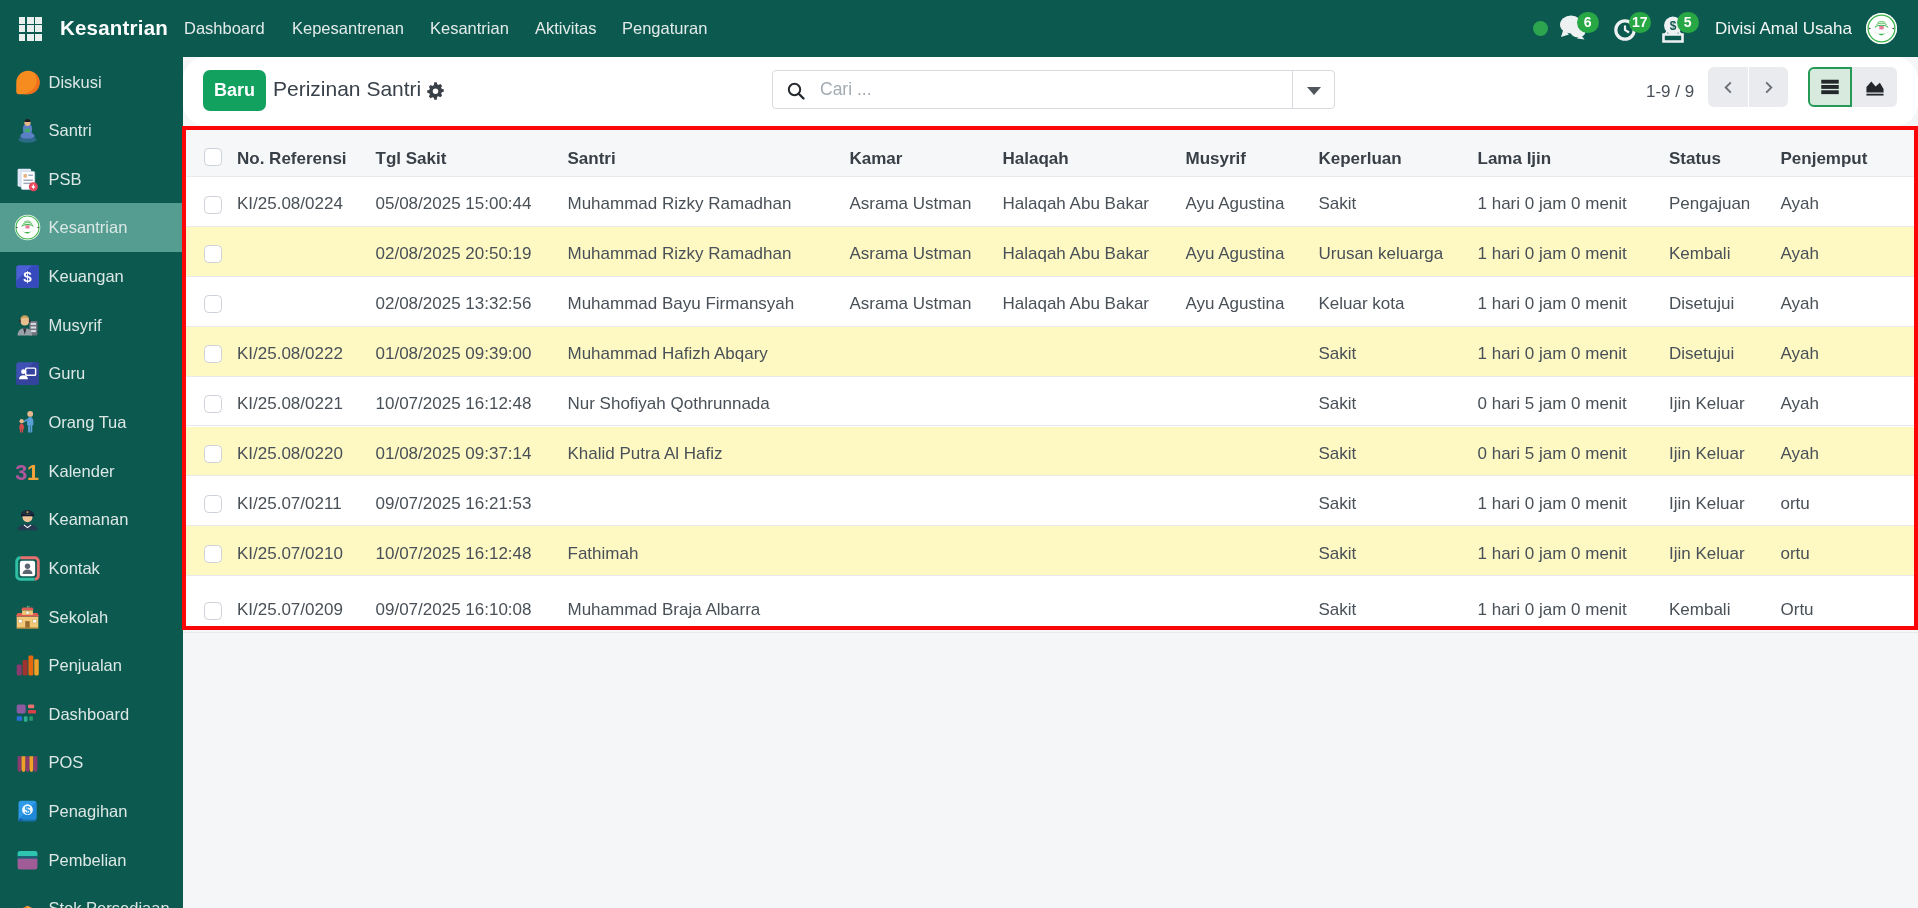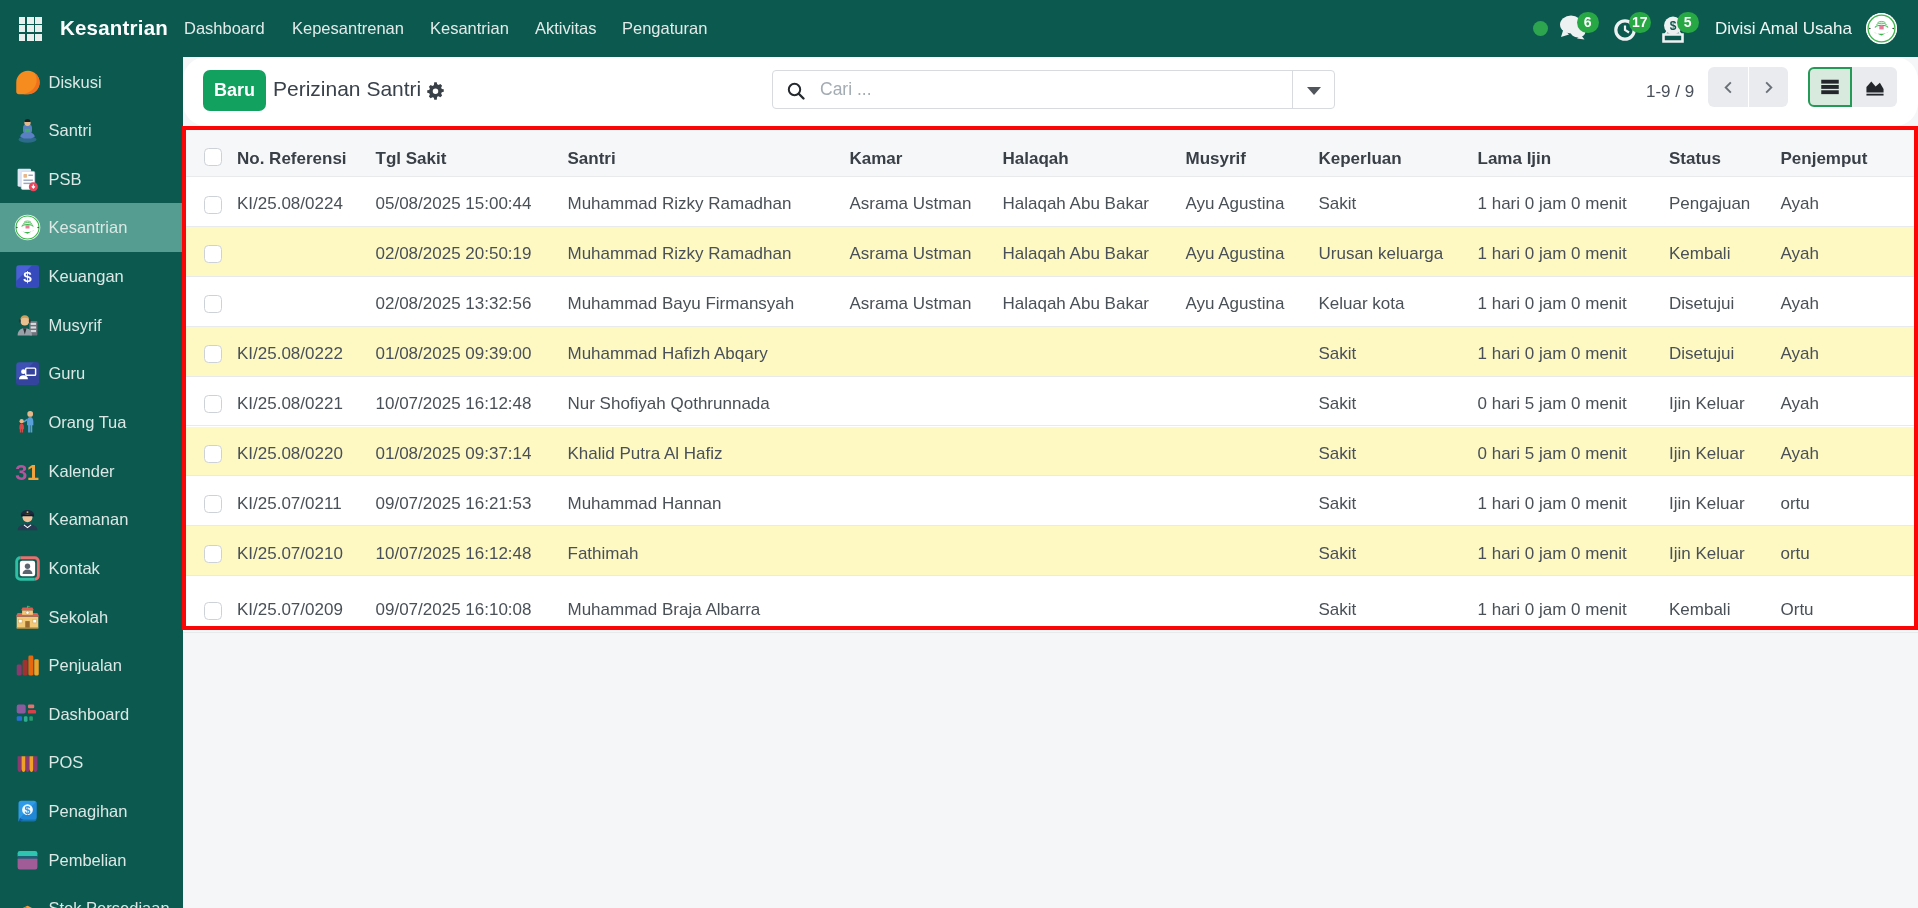--- a/index.html
+++ b/index.html
@@ -437,21 +437,20 @@
       <span class="c3">Khalid Putra Al Hafiz</span>
       <span class="c7">Sakit</span>
       <span class="c8">0 hari 5 jam 0 menit</span>
       <span class="c9">Ijin Keluar</span>
       <span class="c10">Ayah</span>
     </div>
     <div class="trow" style="top:345.4px;height:49.9px;">
       <span class="cb"></span>
       <span class="c1">KI/25.07/0211</span>
       <span class="c2">09/07/2025 16:21:53</span>
-      <span class="c3">Muhammad Hannan</span>
       <span class="c7">Sakit</span>
       <span class="c8">1 hari 0 jam 0 menit</span>
       <span class="c9">Ijin Keluar</span>
       <span class="c10">ortu</span>
     </div>
     <div class="trow alt" style="top:395.3px;height:49.9px;">
       <span class="cb"></span>
       <span class="c1">KI/25.07/0210</span>
       <span class="c2">10/07/2025 16:12:48</span>
       <span class="c3">Fathimah</span>

